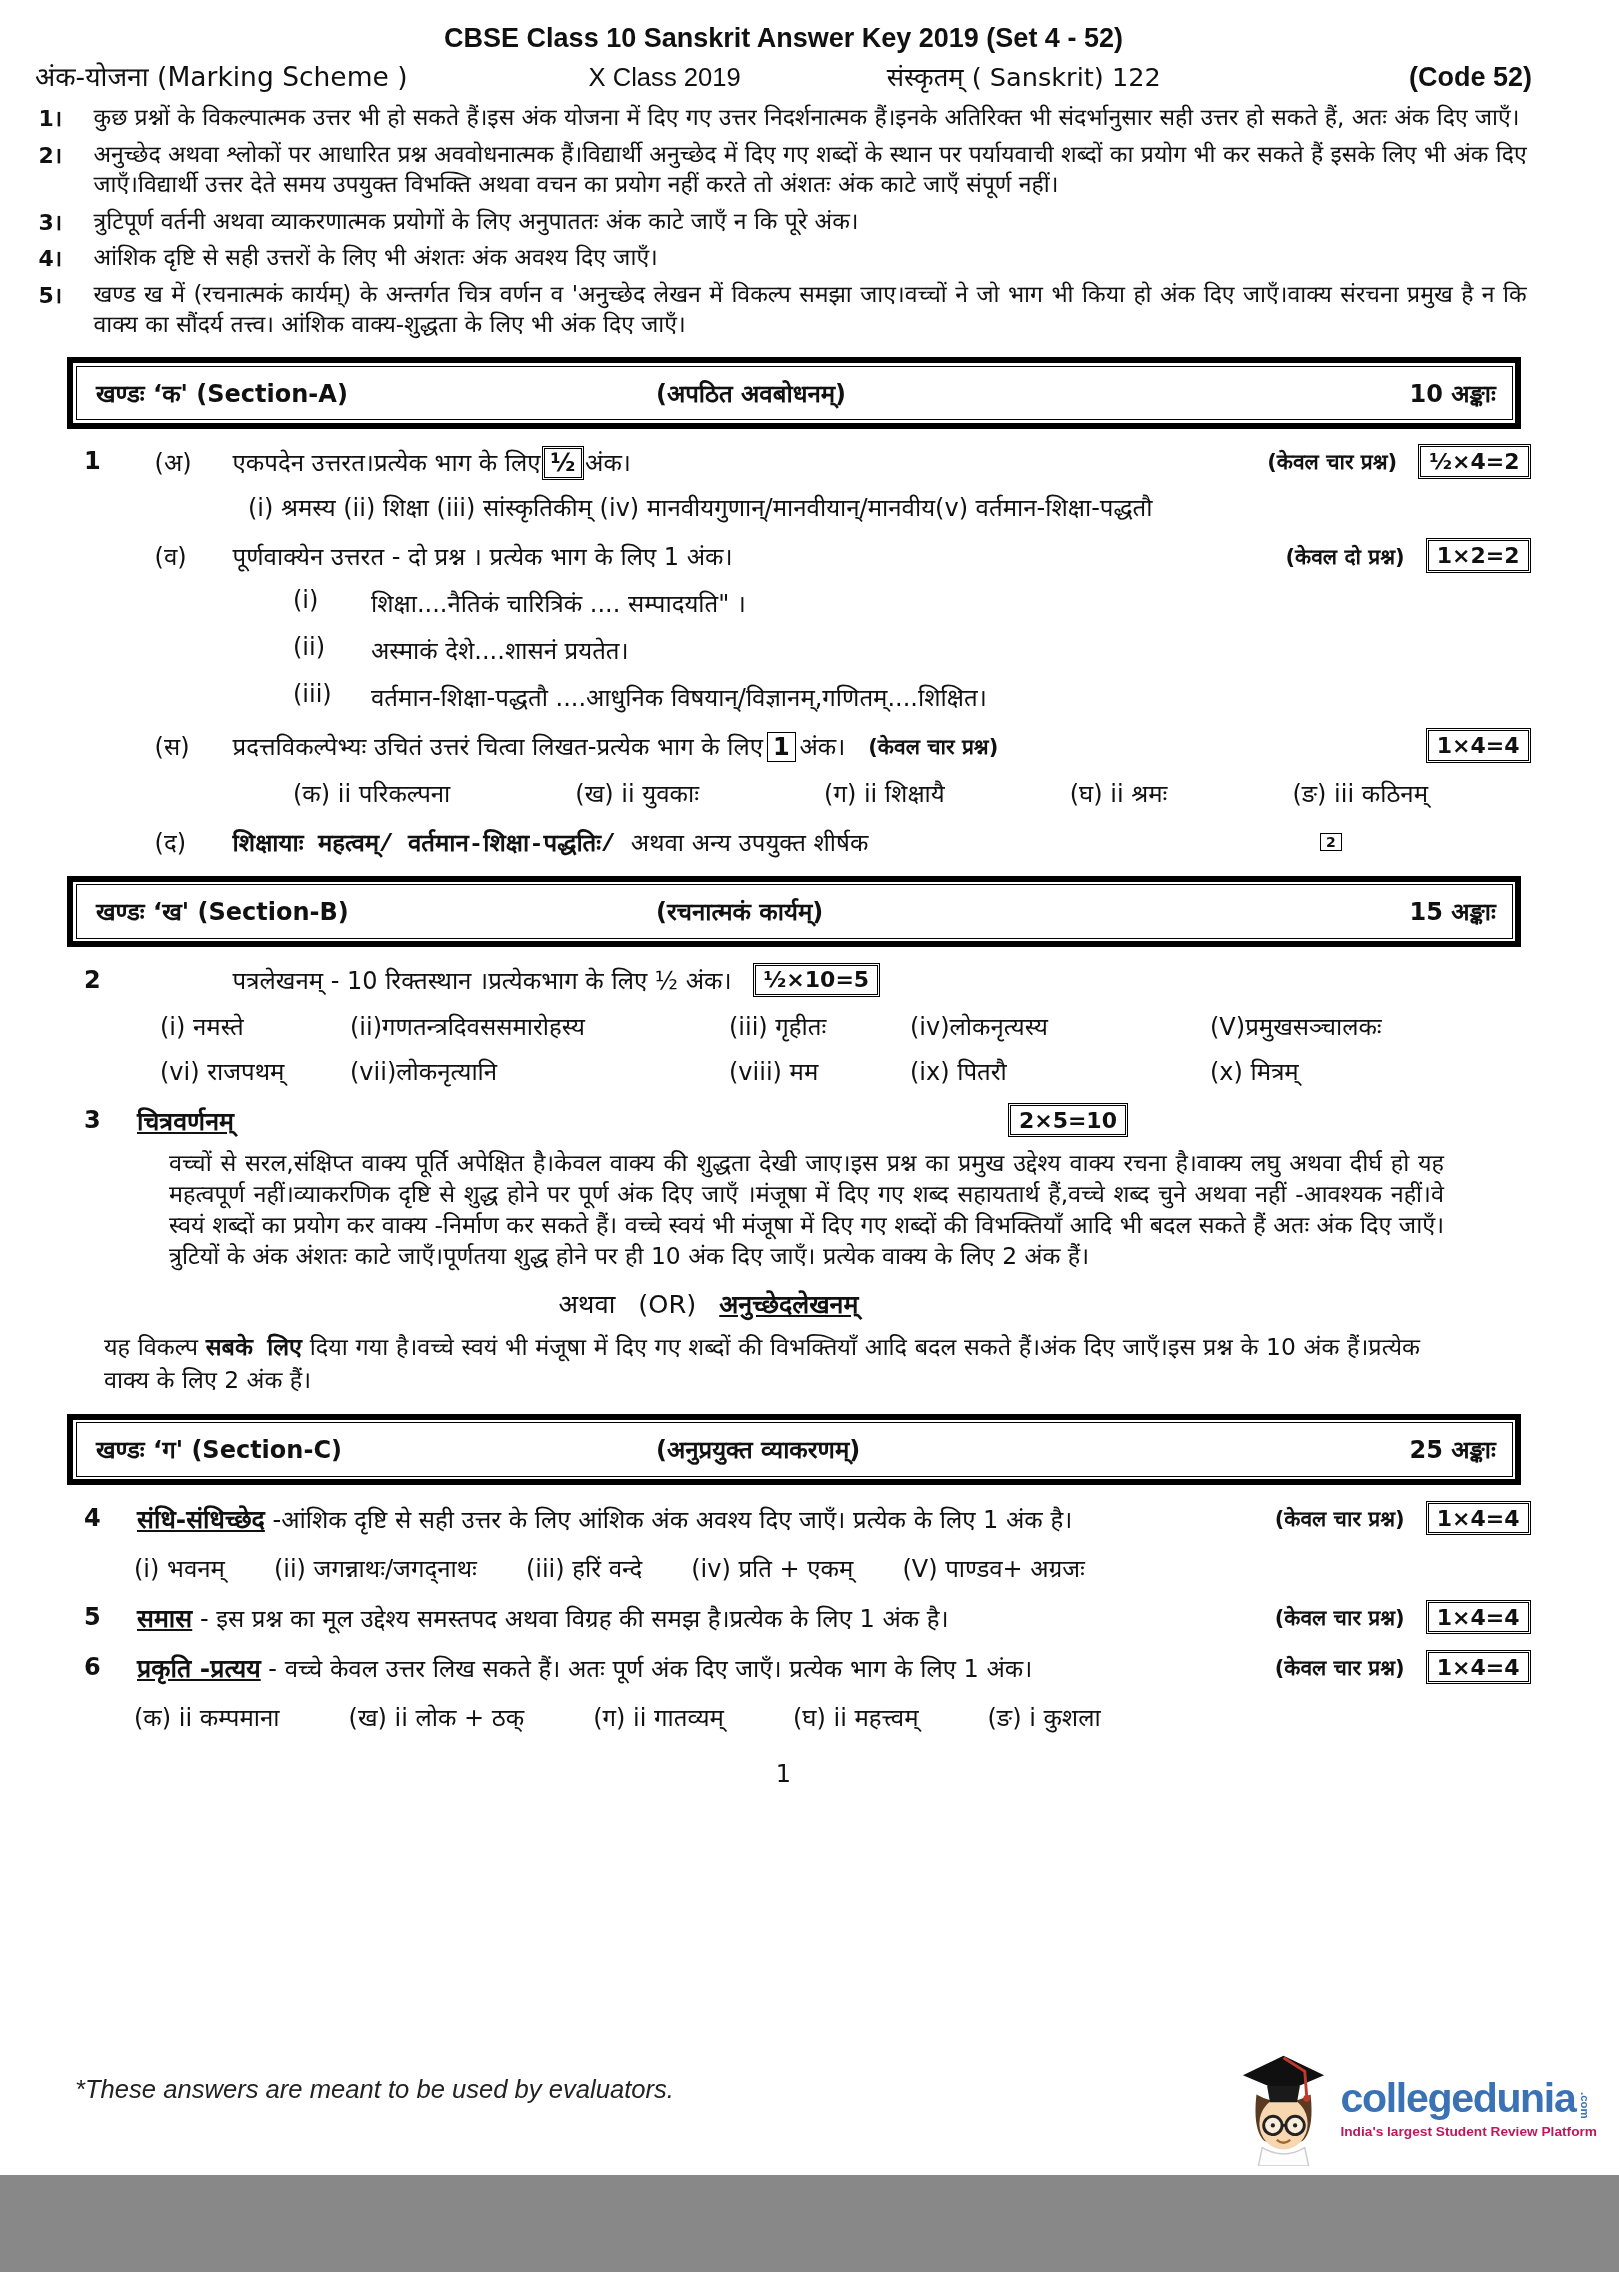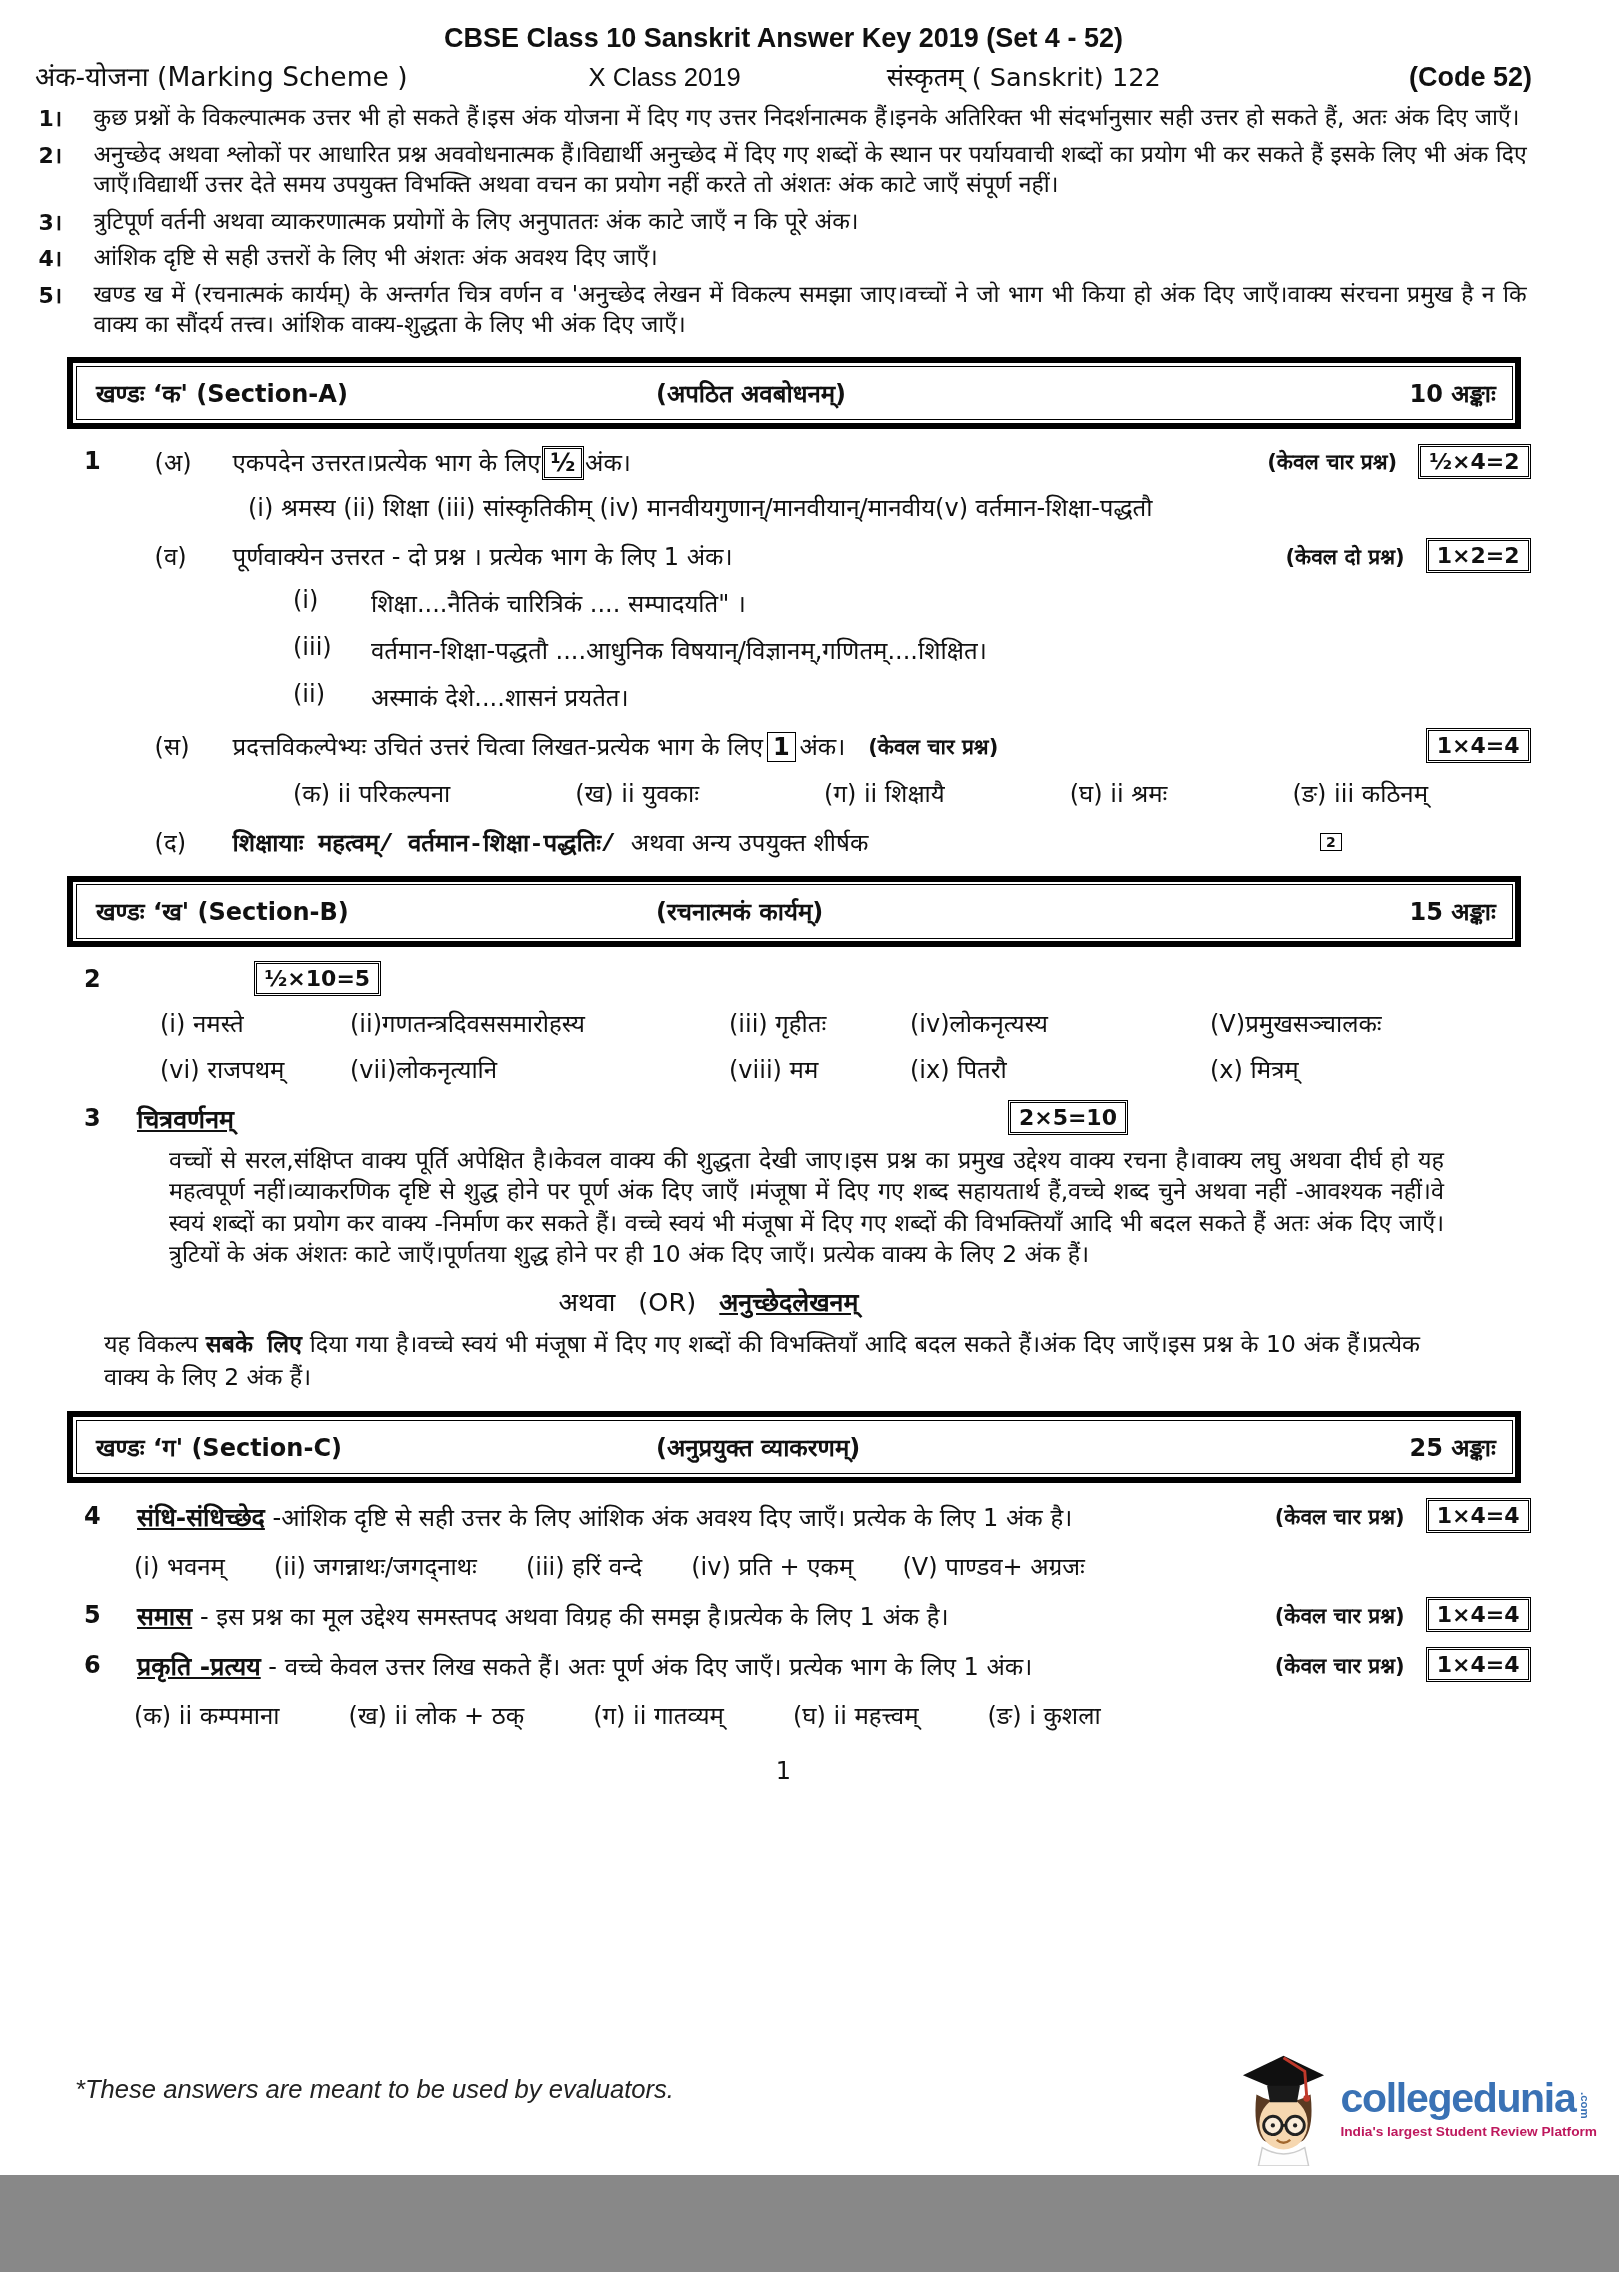--- a/index.html
+++ b/index.html
@@ -124,26 +124,26 @@
     <span class="plabel">(व)</span>
     <span class="qtext">पूर्णवाक्येन उत्तरत - दो प्रश्न । प्रत्येक भाग के लिए 1 अंक।</span>
     <span class="qnote ml-auto">(केवल दो प्रश्न)</span>
     <span class="marks gap-l">1×2=2</span>
   </div>
   <div class="subitem">
     <span class="slabel">(i)</span>
     <span>शिक्षा....नैतिकं चारित्रिकं  .... सम्पादयति"  ।</span>
   </div>
   <div class="subitem">
+    <span class="slabel">(ii)</span>
+    <span>अस्माकं देशे....शासनं प्रयतेत।</span>
+  </div>
+  <div class="subitem">
     <span class="slabel">(iii)</span>
     <span>वर्तमान-शिक्षा-पद्धतौ  ....आधुनिक विषयान्/विज्ञानम्,गणितम्....शिक्षित।</span>
-  </div>
-  <div class="subitem">
-    <span class="slabel">(ii)</span>
-    <span>अस्माकं देशे....शासनं प्रयतेत।</span>
   </div>
 
   <div class="qrow">
     <span class="qnum"></span>
     <span class="plabel">(स)</span>
     <span class="qtext"><span>प्रदत्तविकल्पेभ्यः उचितं उत्तरं चित्वा लिखत-प्रत्येक भाग के लिए</span><span class="ibox">1</span><span>अंक।</span></span>
     <span class="qnote gap-l">(केवल चार प्रश्न)</span>
     <span class="marks ml-auto">1×4=4</span>
   </div>
   <div class="canswers">
@@ -165,20 +165,21 @@
     <div class="sect-in">
       <span class="s-left">खण्डः ‘ख' (Section-B)</span>
       <span class="s-mid">(रचनात्मकं कार्यम्)</span>
       <span class="s-right">15 अङ्काः</span>
     </div>
   </div>
 
   <div class="qrow">
     <span class="qnum">2</span>
     <span class="plabel"></span>
+    <span class="qtext">पत्रलेखनम् - 10 रिक्तस्थान  ।प्रत्येकभाग के लिए ½ अंक।</span>
     <span class="marks gap-l">½×10=5</span>
   </div>
   <div class="grid5">
     <span>(i)  नमस्ते</span>
     <span>(ii)गणतन्त्रदिवससमारोहस्य</span>
     <span>(iii)  गृहीतः</span>
     <span>(iv)लोकनृत्यस्य</span>
     <span>(V)प्रमुखसञ्चालकः</span>
   </div>
   <div class="grid5">

